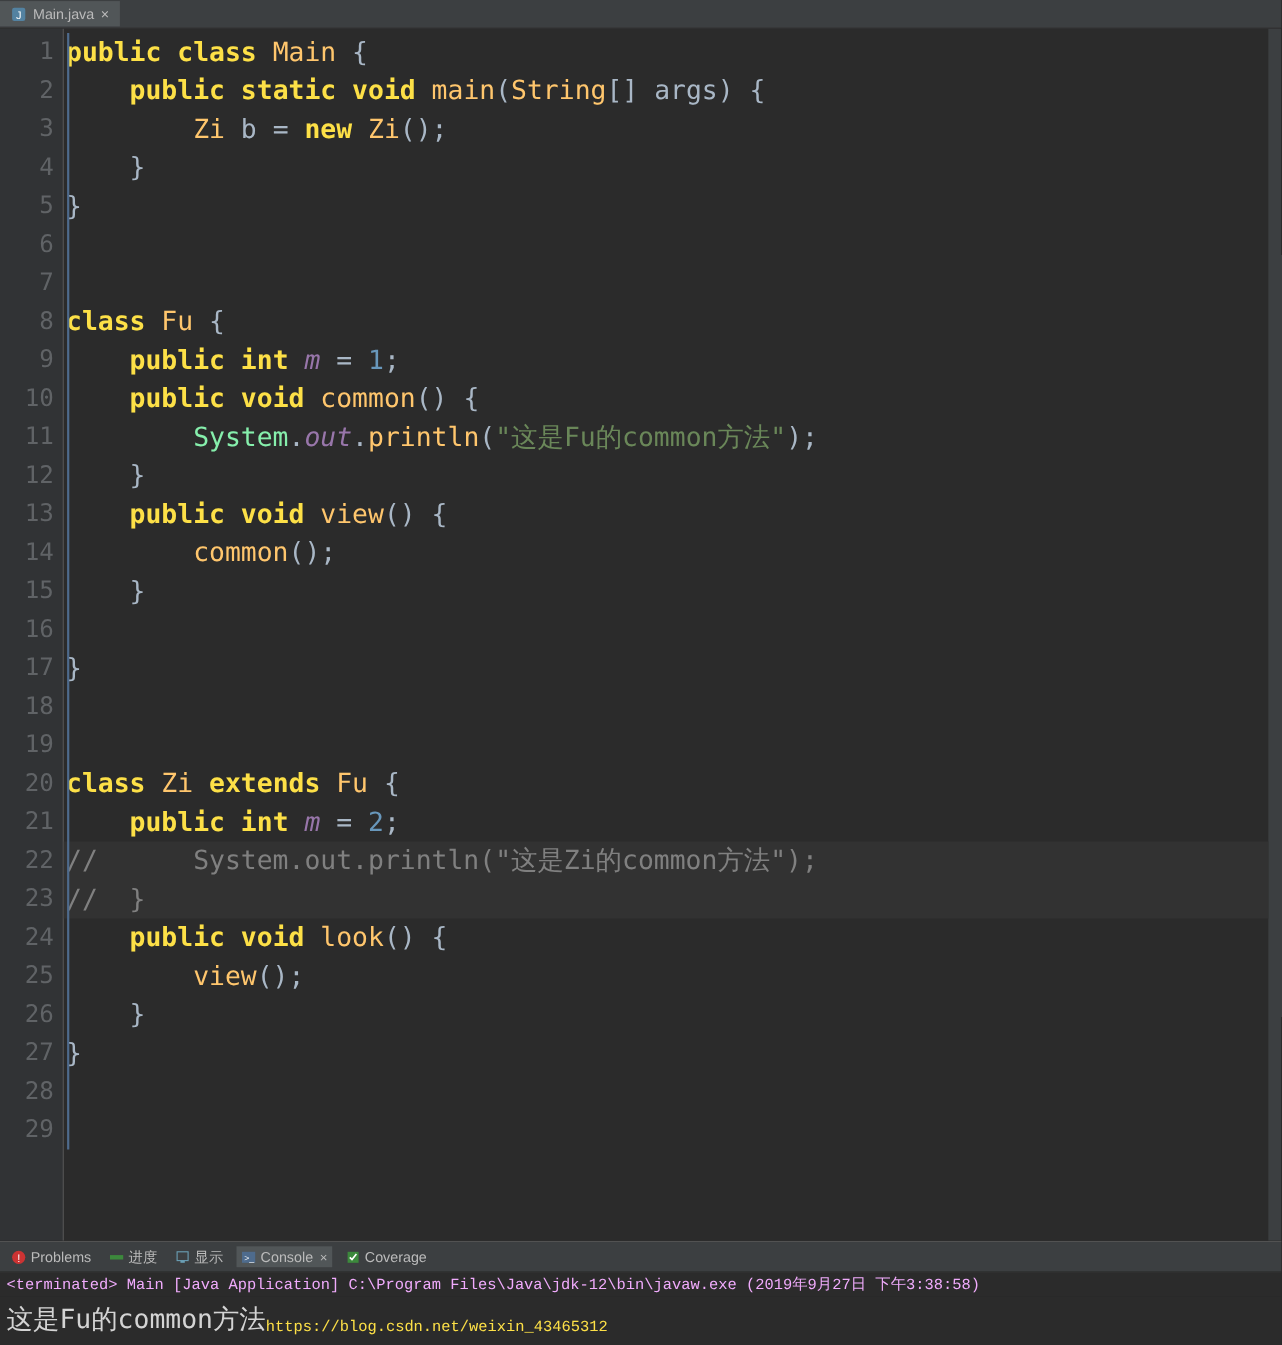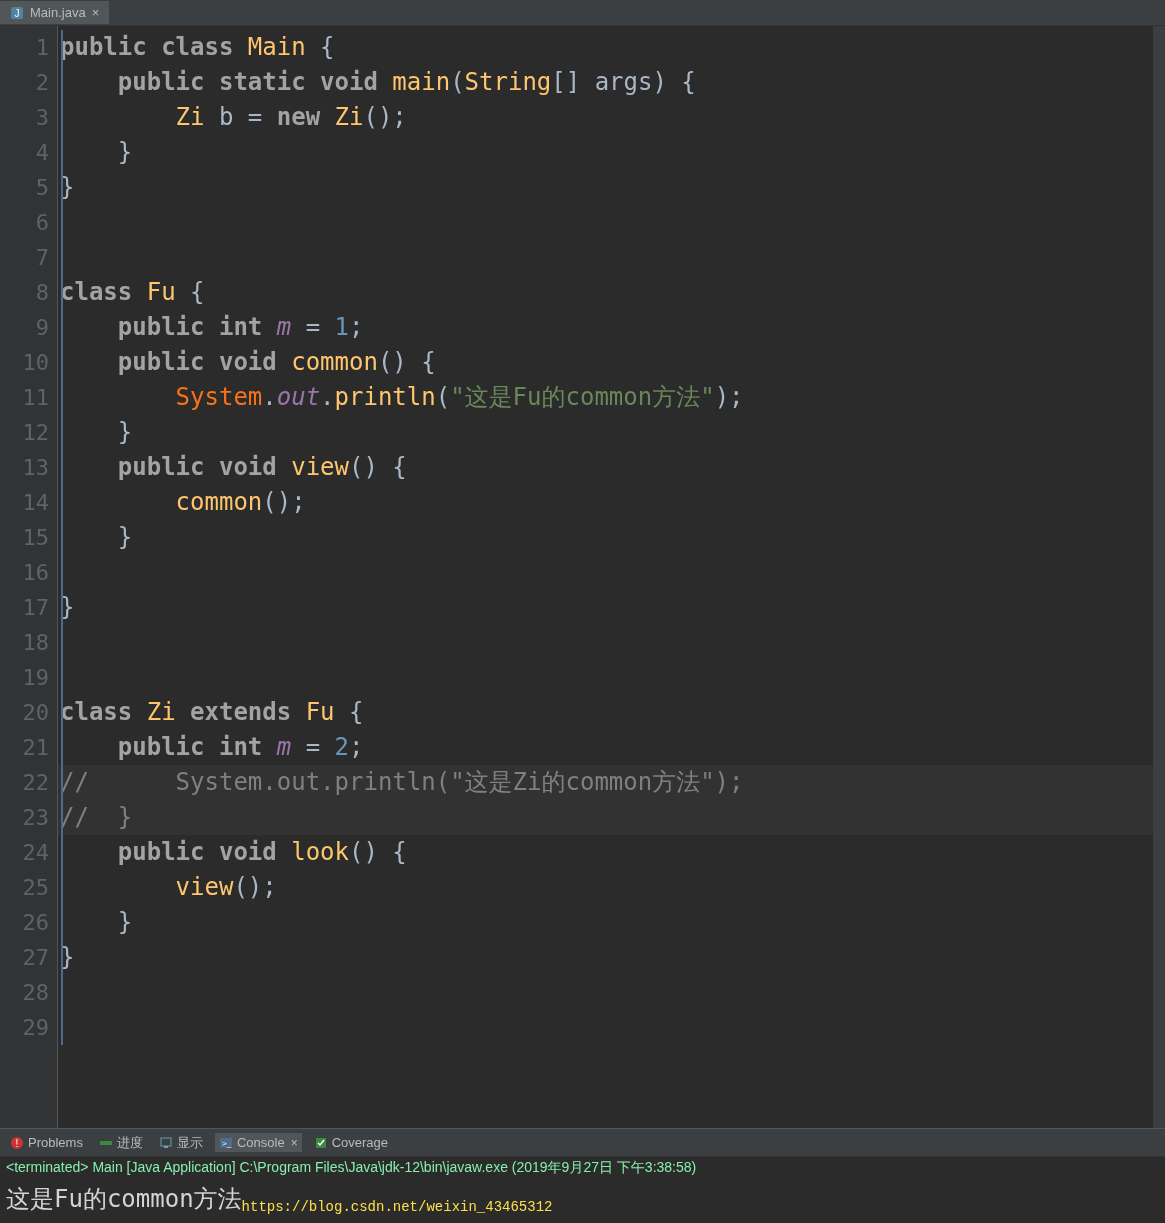--- a/index.html
+++ b/index.html
@@ -72,28 +72,28 @@
 }
 .code-line {
   height: 35px;
   line-height: 35px;
   font-size: 24px;
   white-space: pre;
   padding-left: 2px;
 }
 .hl-currentline { background: #323232; }
 
-.kw   { color: #a3a3a3; font-weight: bold; }
+.kw   { color: #fde047; font-weight: bold; }
 .type { color: #ffc66d; }
 .meth { color: #ffc66d; }
 .str  { color: #6a8759; }
 .num  { color: #6897bb; }
 .com  { color: #808080; }
 .fld  { color: #9876aa; font-style: italic; }
-.cls  { color: #f97316; text-align: right; }
+.cls  { color: #86efac; text-align: right; }
 .id   { color: #a9b7c6; }
 .paren{ color: #a9b7c6; }
 
 .foldbar {
   position: absolute;
   left: 0;
   top: 4px;
   width: 10px;
   bottom: 0;
 }
@@ -124,22 +124,22 @@
   cursor: pointer;
 }
 .panel-tab.active { background: #515658; }
 .panel-tab .mini-icon {
   width: 14px; height: 14px;
 }
 .panel-tab .close-x { font-size: 12px; margin-left: 2px; }
 
 .console-header {
   background: #2b2b2b;
-  color: #86efac;
-  font-family: Liberation Sans, sans-serif;
+  color: #f0abfc;
+  font-family: Liberation Mono, monospace;
   font-size: 14px;
   padding: 2px 6px;
   border-top: 1px solid #323232;
 }
 .console-output {
   background: #2b2b2b;
   color: #d4d4d4;
   font-size: 24px;
   padding: 4px 6px 8px 6px;
   display: flex;

